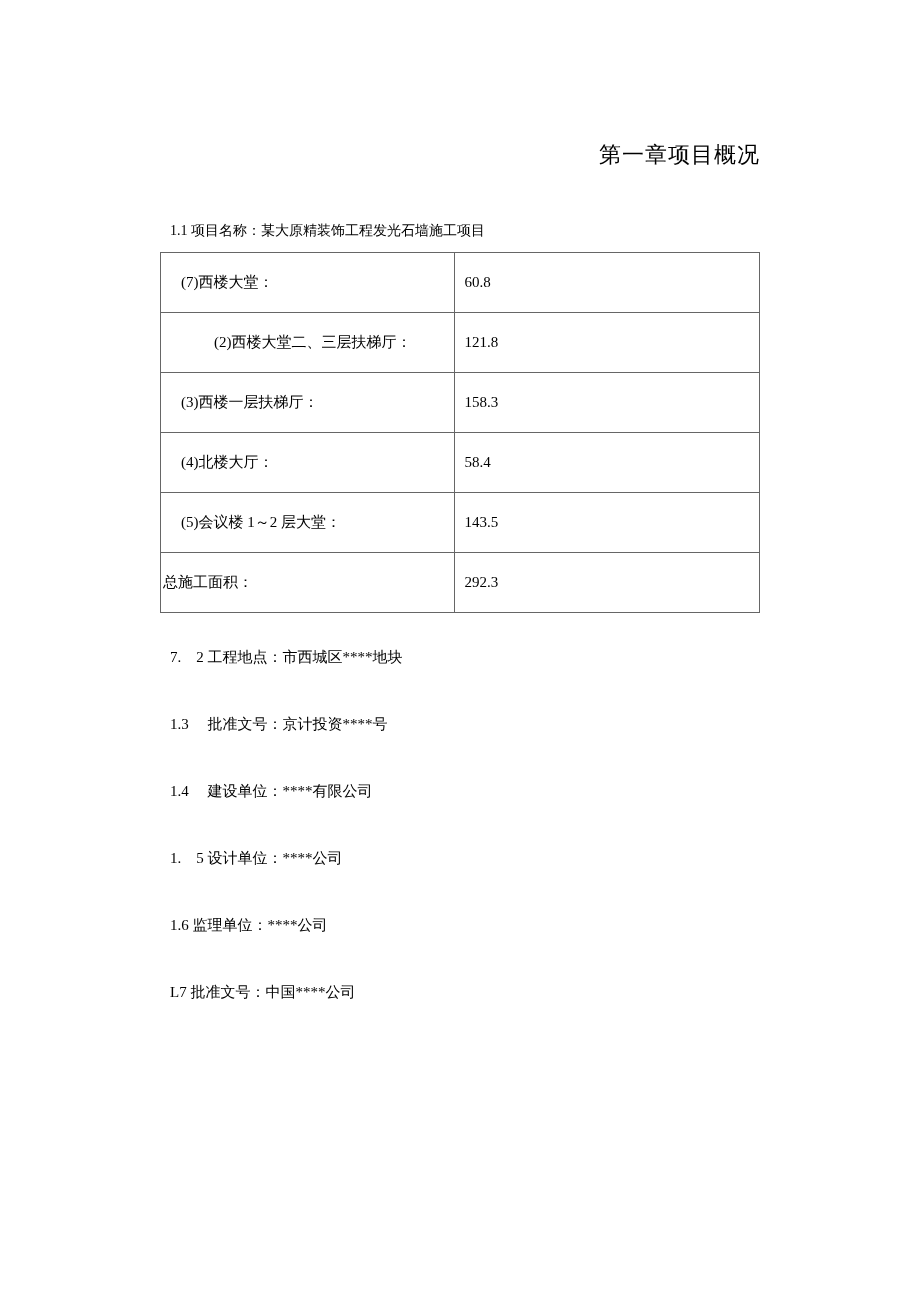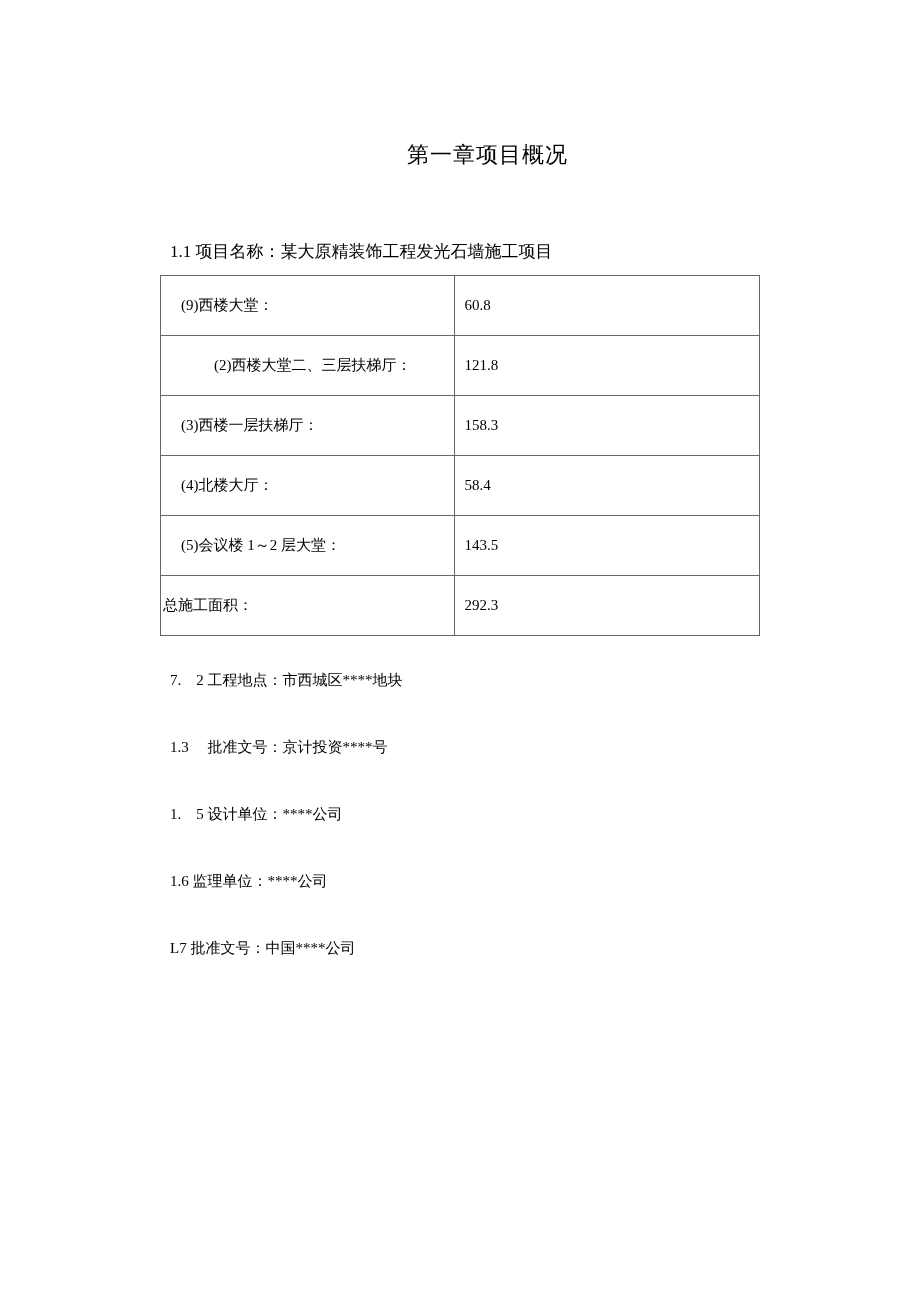--- a/index.html
+++ b/index.html
@@ -13,27 +13,27 @@
       width: 920px;
       height: 1301px;
       position: relative;
     }
     .page {
       padding: 140px 160px 0 160px;
     }
     .chapter-title {
       font-size: 22px;
       font-weight: normal;
-      text-align: center;
+      text-align: right;
       margin-left: 55px;
-      margin-bottom: 70px;
+      margin-bottom: 52px;
       letter-spacing: 1px;
     }
     .section-heading {
-      font-size: 17px;
+      font-size: 14px;
       margin-bottom: 12px;
       margin-left: 10px;
     }
     .data-table {
       width: 100%;
       border-collapse: collapse;
       margin-bottom: 35px;
     }
     .data-table td {
       border: 1px solid #666;
@@ -65,21 +65,21 @@
 <body>
 
 <div class="page">
   <h1 class="chapter-title">第一章项目概况</h1>
 
   <div class="section-heading">1.1 项目名称：某大原精装饰工程发光石墙施工项目</div>
 
   <table class="data-table">
     <tbody>
       <tr>
-        <td class="col-label">(9)西楼大堂：</td>
+        <td class="col-label">(7)西楼大堂：</td>
         <td class="col-value">60.8</td>
       </tr>
       <tr>
         <td class="col-label indent">(2)西楼大堂二、三层扶梯厅：</td>
         <td class="col-value">121.8</td>
       </tr>
       <tr>
         <td class="col-label">(3)西楼一层扶梯厅：</td>
         <td class="col-value">158.3</td>
       </tr>
@@ -93,16 +93,17 @@
       </tr>
       <tr>
         <td class="col-label noindent">总施工面积：</td>
         <td class="col-value">292.3</td>
       </tr>
     </tbody>
   </table>
 
   <div class="info-line">7.　2 工程地点：市西城区****地块</div>
   <div class="info-line">1.3　 批准文号：京计投资****号</div>
+  <div class="info-line">1.4　 建设单位：****有限公司</div>
   <div class="info-line">1.　5 设计单位：****公司</div>
   <div class="info-line">1.6 监理单位：****公司</div>
   <div class="info-line">L7 批准文号：中国****公司</div>
 </div>
 
 </body></html>

